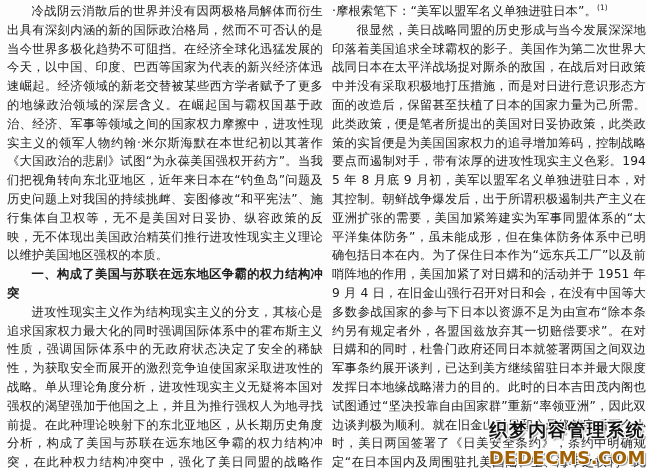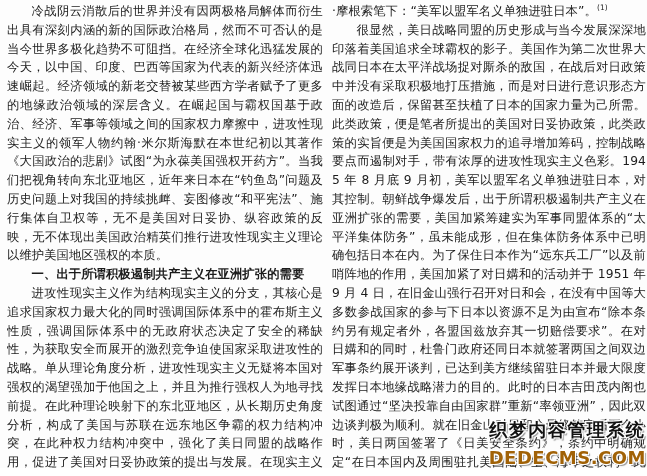--- a/index.html
+++ b/index.html
@@ -70,21 +70,21 @@
        2px  2px 1px rgba(60,60,60,0.55);
   }
 </style>
 </head>
 <body>
 
 <div class="page">
 
   <div class="col col-left">
     <p class="indent">冷战阴云消散后的世界并没有因两极格局解体而衍生出具有深刻内涵的新的国际政治格局，然而不可否认的是当今世界多极化趋势不可阻挡。在经济全球化迅猛发展的今天，以中国、印度、巴西等国家为代表的新兴经济体迅速崛起。经济领域的新老交替被某些西方学者赋予了更多的地缘政治领域的深层含义。在崛起国与霸权国基于政治、经济、军事等领域之间的国家权力摩擦中，进攻性现实主义的领军人物约翰·米尔斯海默在本世纪初以其著作《大国政治的悲剧》试图“为永葆美国强权开药方”。当我们把视角转向东北亚地区，近年来日本在“钓鱼岛”问题及历史问题上对我国的持续挑衅、妄图修改“和平宪法”、施行集体自卫权等，无不是美国对日妥协、纵容政策的反映，无不体现出美国政治精英们推行进攻性现实主义理论以维护美国地区强权的本质。</p>
-    <p class="indent heading">一、出于所谓积极遏制共产主义在亚洲扩张的需要</p>
+    <p class="indent heading">一、构成了美国与苏联在远东地区争霸的权力结构冲突</p>
     <p class="indent">进攻性现实主义作为结构现实主义的分支，其核心是追求国家权力最大化的同时强调国际体系中的霍布斯主义性质，强调国际体系中的无政府状态决定了安全的稀缺性，为获取安全而展开的激烈竞争迫使国家采取进攻性的战略。单从理论角度分析，进攻性现实主义无疑将本国对强权的渴望强加于他国之上，并且为推行强权人为地寻找前提。在此种理论映射下的东北亚地区，从长期历史角度分析，构成了美国与苏联在远东地区争霸的权力结构冲突，在此种权力结构冲突中，强化了美日同盟的战略作用，促进了美国对日妥协政策的提出与发展。在现实主义国际关系理论大师汉斯</p>
   </div>
 
   <div class="col col-right">
     <p><span>·摩根索笔下：“美军以盟军名义单独进驻日本”。</span><sup class="fn">(1)</sup></p>
     <p class="indent">很显然，美日战略同盟的历史形成与当今发展深深地印落着美国追求全球霸权的影子。美国作为第二次世界大战同日本在太平洋战场捉对厮杀的敌国，在战后对日政策中并没有采取积极地打压措施，而是对日进行意识形态方面的改造后，保留甚至扶植了日本的国家力量为己所需。此类政策，便是笔者所提出的美国对日妥协政策，此类政策的实旨便是为美国国家权力的追寻增加筹码，控制战略要点而遏制对手，带有浓厚的进攻性现实主义色彩。1945 年 8 月底 9 月初，美军以盟军名义单独进驻日本，对其控制。朝鲜战争爆发后，出于所谓积极遏制共产主义在亚洲扩张的需要，美国加紧筹建实为军事同盟体系的“太平洋集体防务”，虽未能成形，但在集体防务体系中已明确包括日本在内。为了保住日本作为“远东兵工厂”以及前哨阵地的作用，美国加紧了对日媾和的活动并于 1951 年 9 月 4 日，在旧金山强行召开对日和会，在没有中国等大多数参战国家的参与下日本以资源不足为由宣布“除本条约另有规定者外，各盟国兹放弃其一切赔偿要求”。在对日媾和的同时，杜鲁门政府还同日本就签署两国之间双边军事条约展开谈判，已达到美方继续留驻日本并最大限度发挥日本地缘战略潜力的目的。此时的日本吉田茂内阁也试图通过“坚决投靠自由国家群”重新“率领亚洲”，因此双边谈判极为顺利。就在旧金山对日和会最终签字后五个小时，美日两国签署了《日美安全条约》，条约中明确规定“在日本国内及周围驻扎美国陆、空、海军之权利”“此种部队被用来维持远东的国际和平与</p>
   </div>
 
   <div class="watermark">
     <div class="wm1">织梦内容管理系统</div>

